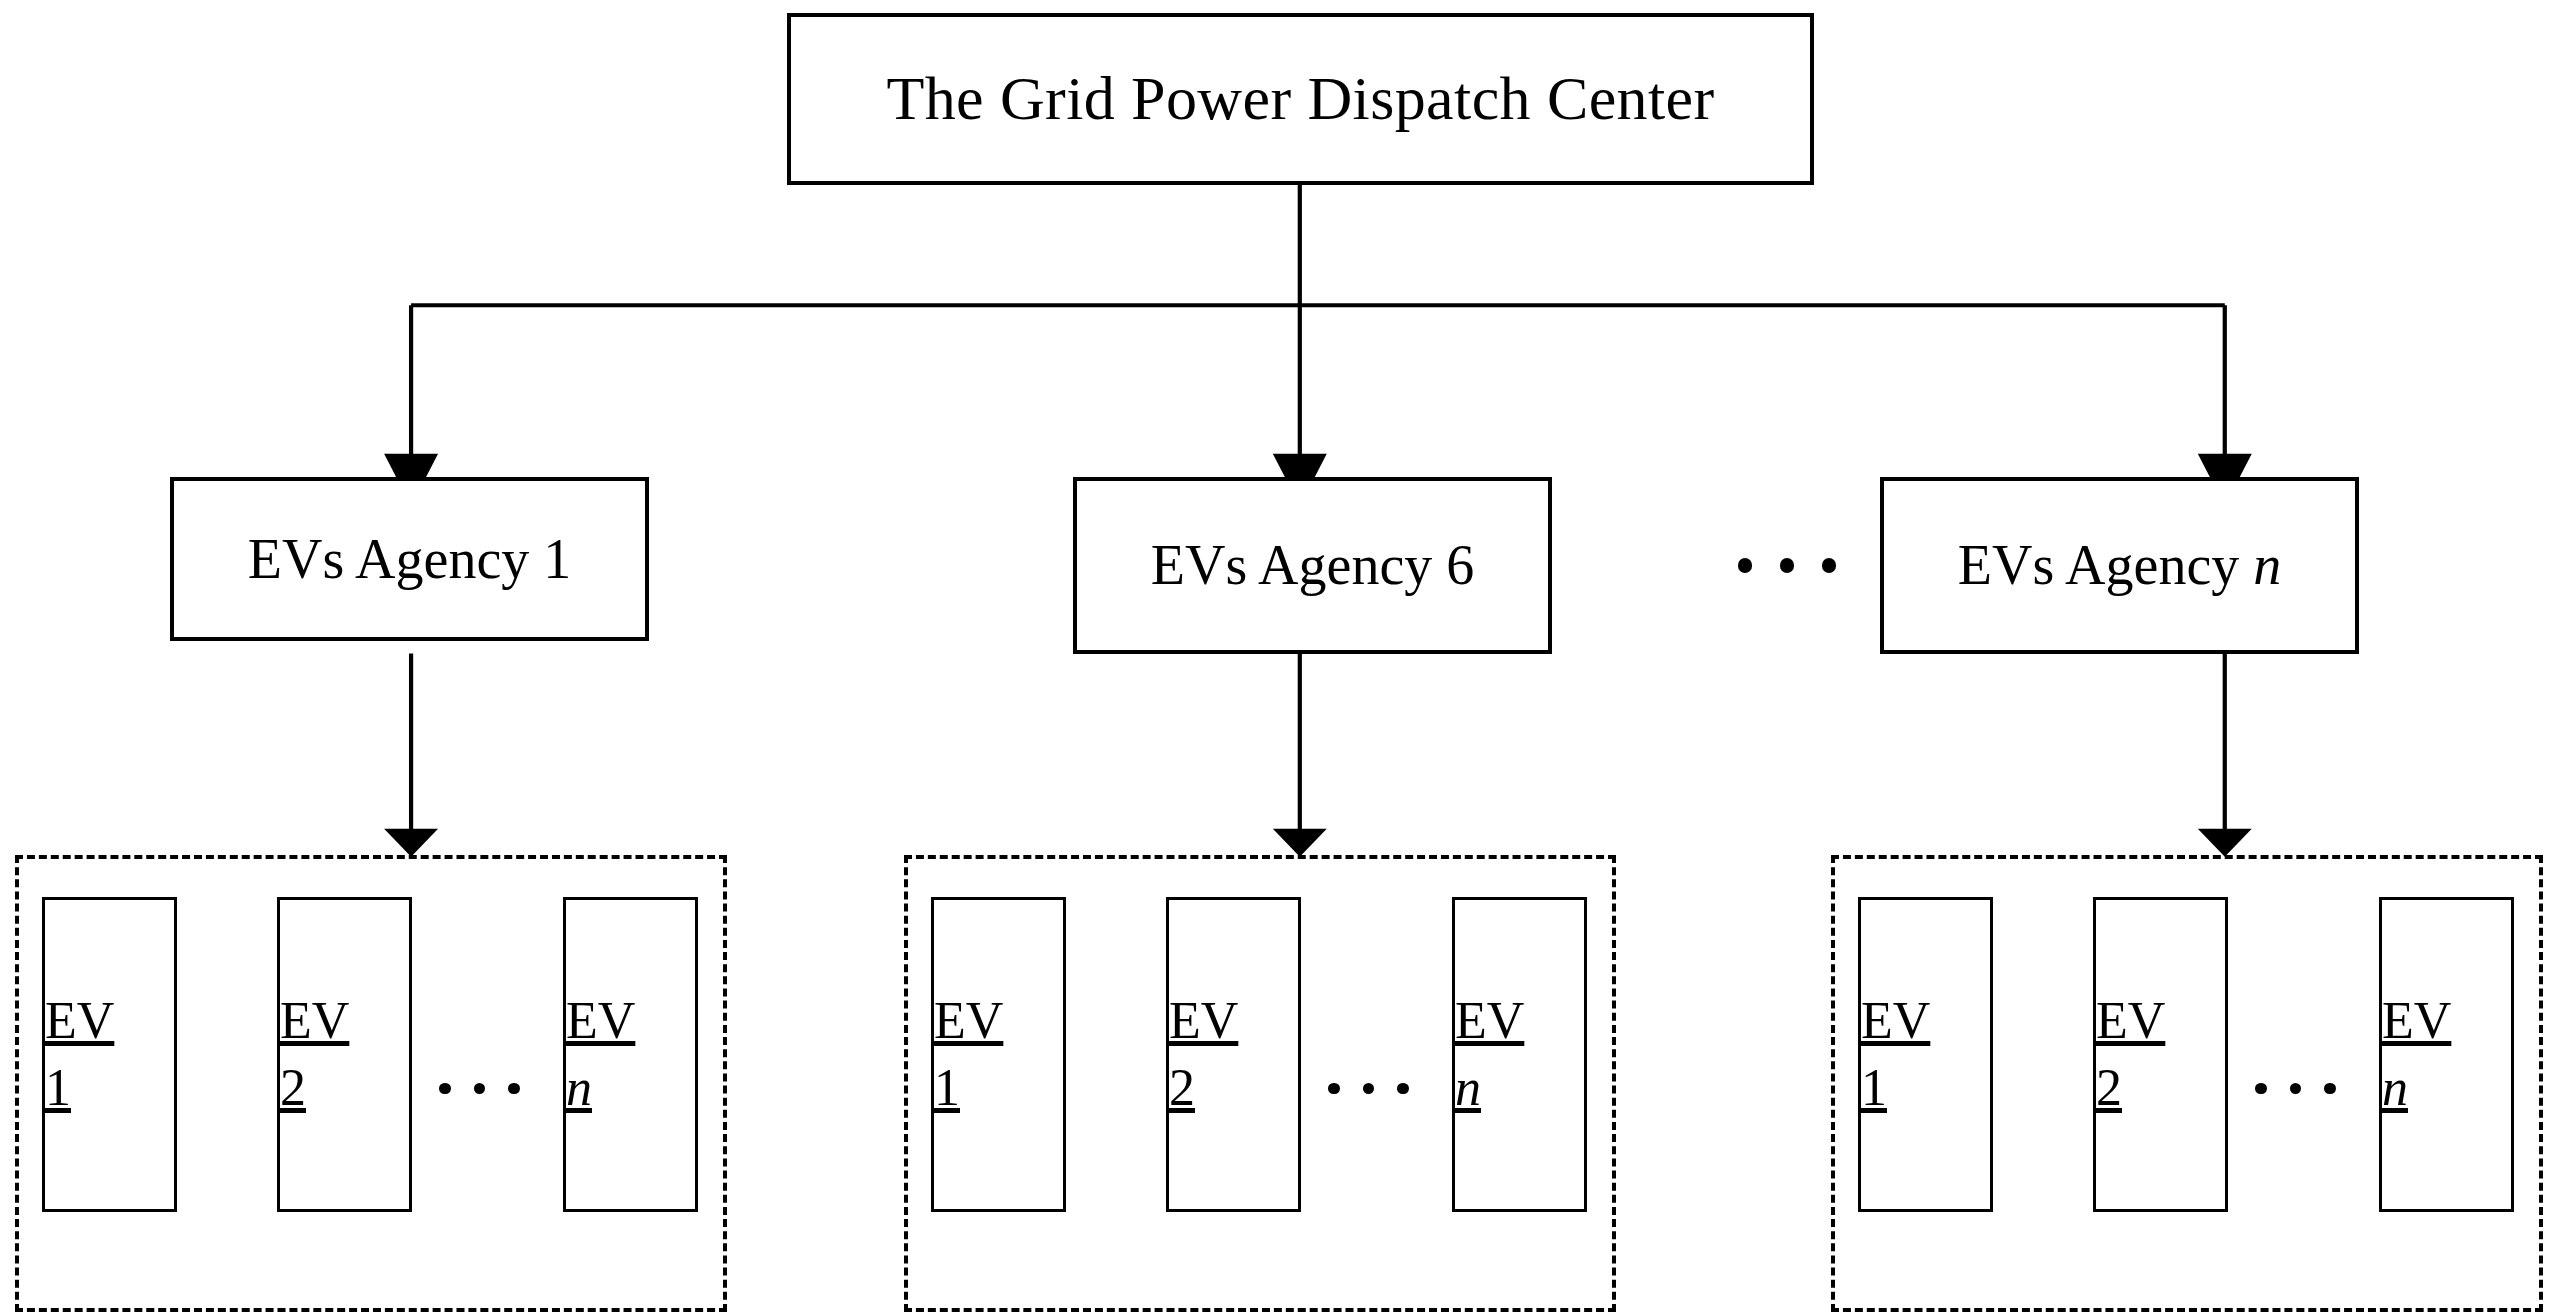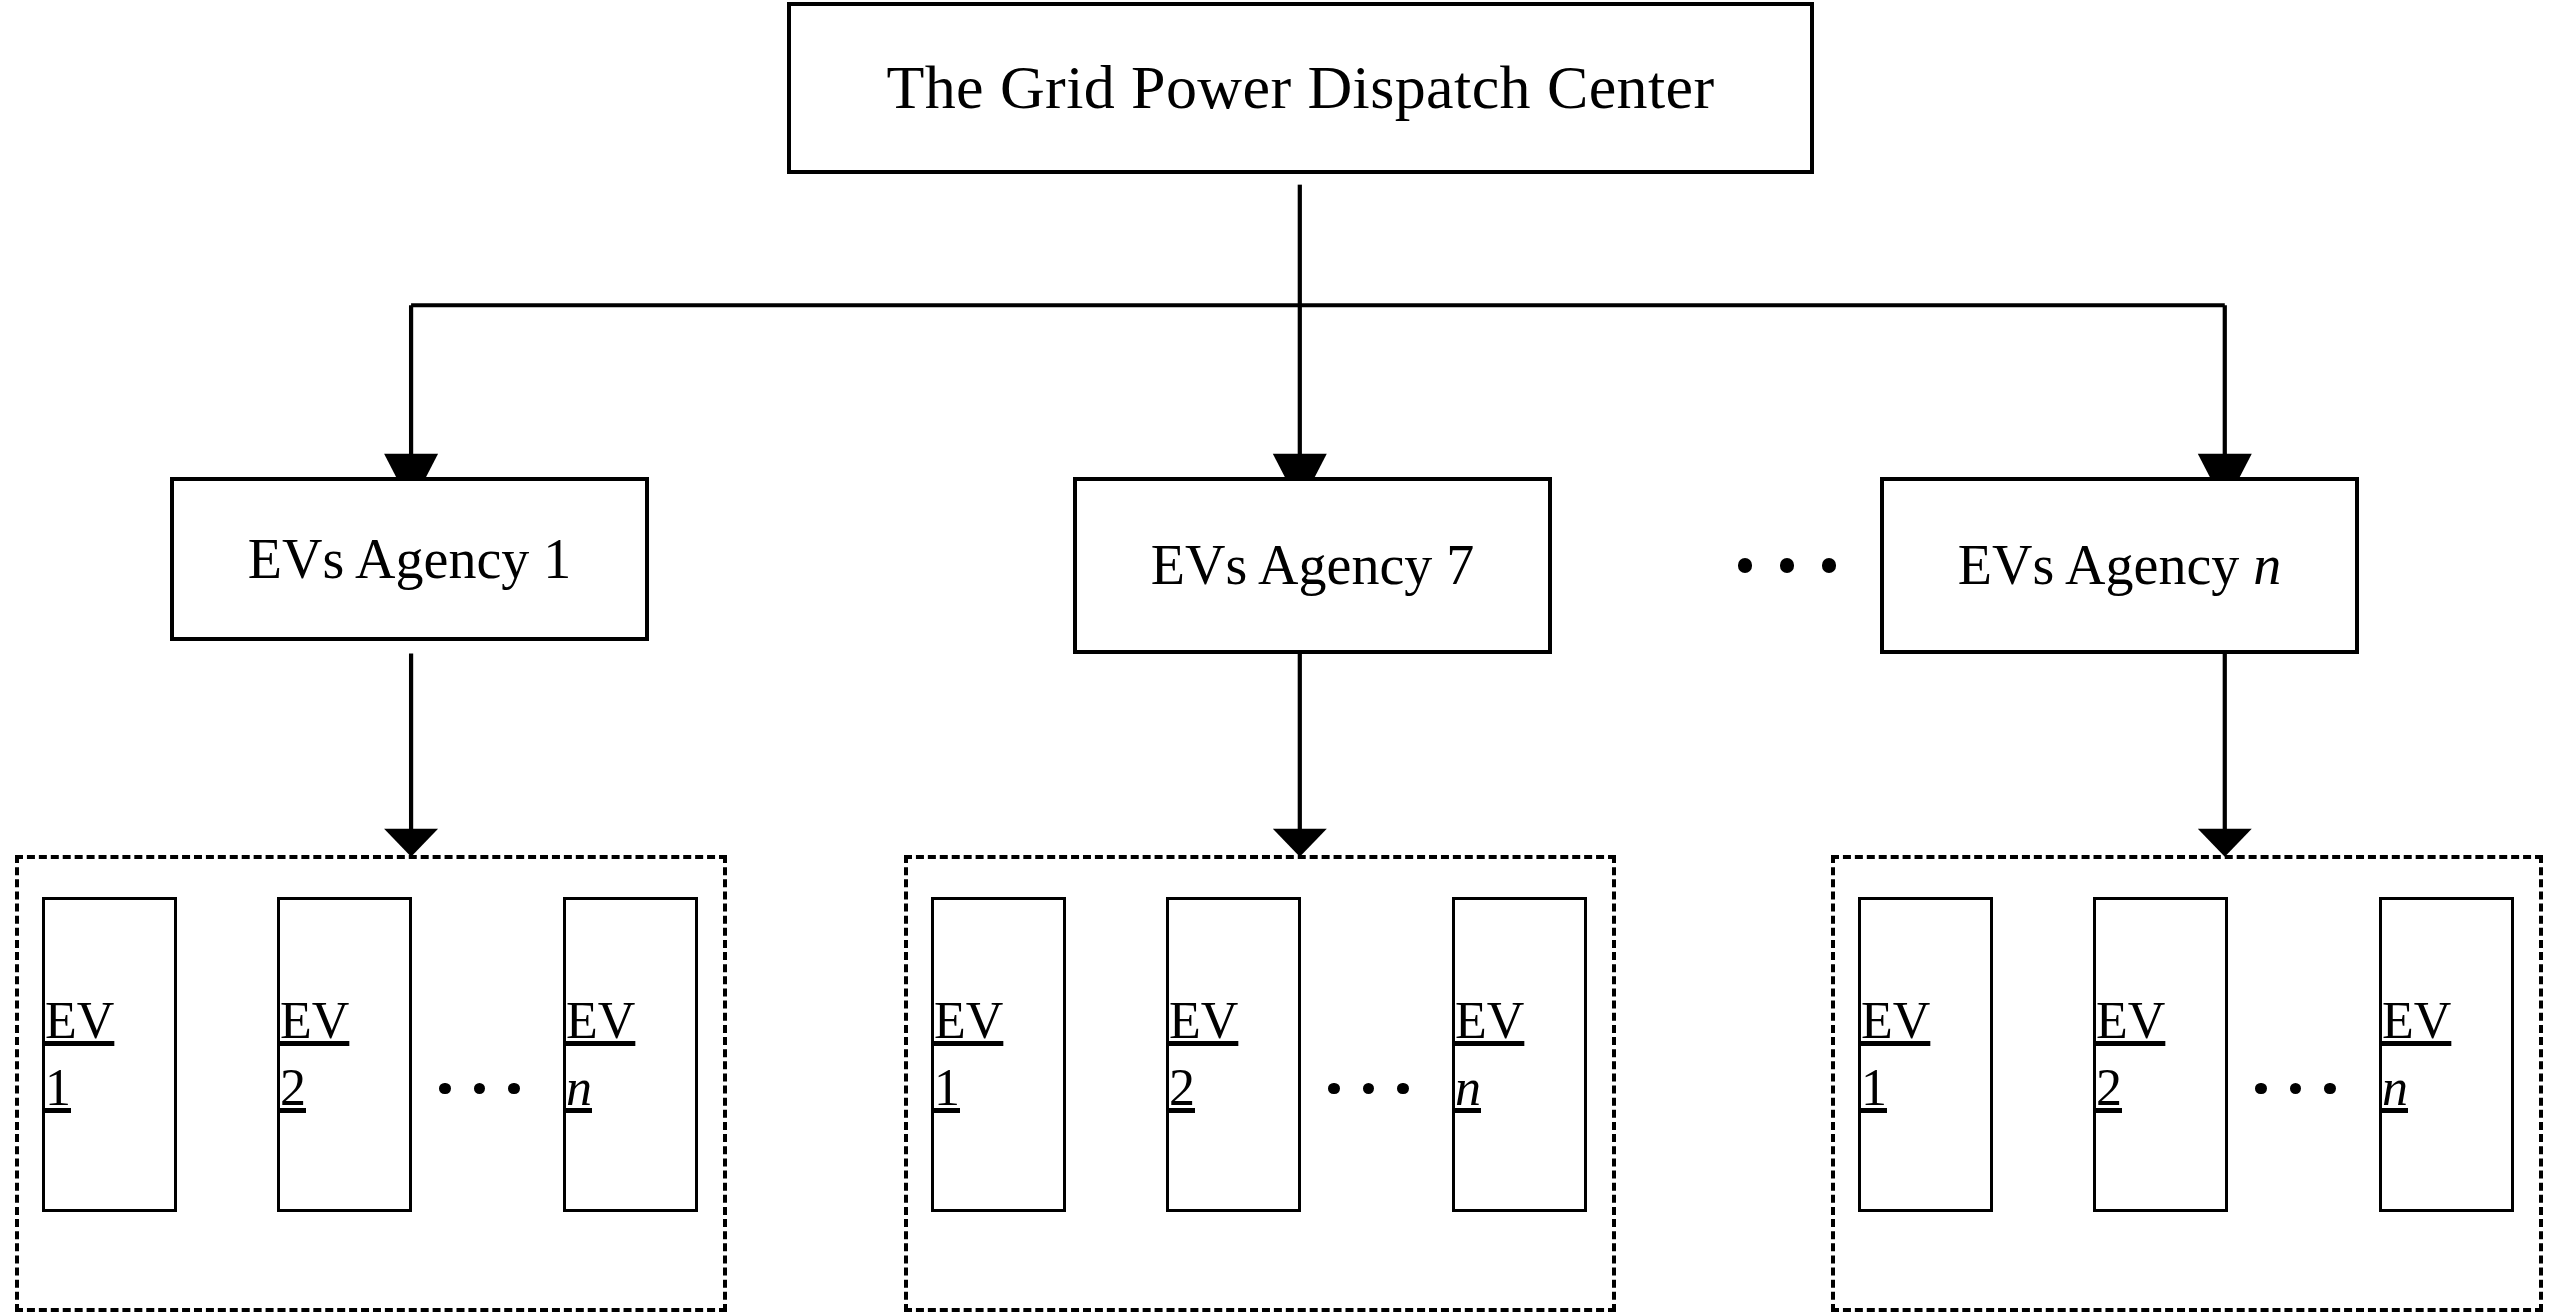--- a/index.html
+++ b/index.html
@@ -109,30 +109,30 @@
     <g fill="#000000" stroke="none">
       <polygon points="455,538 519,538 487,600"></polygon>
       <polygon points="1509,538 1573,538 1541,600"></polygon>
       <polygon points="2606,538 2670,538 2638,600"></polygon>
       <polygon points="455,983 519,983 487,1016"></polygon>
       <polygon points="1509,983 1573,983 1541,1016"></polygon>
       <polygon points="2606,983 2670,983 2638,1016"></polygon>
     </g>
   </svg>
 
-  <div class="node-box title-box" style="left:787px; top:2px; width:1027px; height:172px;">
+  <div class="node-box title-box" style="left:787px; top:13px; width:1027px; height:172px;">
     <span>The Grid Power Dispatch Center</span>
   </div>
 
   <div class="node-box agency-box" style="left:170px; top:477px; width:479px; height:164px;">
     <span>EVs Agency 1</span>
   </div>
 
   <div class="node-box agency-box" style="left:1073px; top:477px; width:479px; height:177px;">
-    <span>EVs Agency 7</span>
+    <span>EVs Agency 6</span>
   </div>
 
   <div class="ellipsis" style="left:1738px; top:557px; width:98px; height:17px;">
     <span class="dot"></span>
     <span class="dot"></span>
     <span class="dot"></span>
   </div>
 
   <div class="node-box agency-box" style="left:1880px; top:477px; width:479px; height:177px;">
     <span><span>EVs Agency </span><span class="ital">n</span></span>

